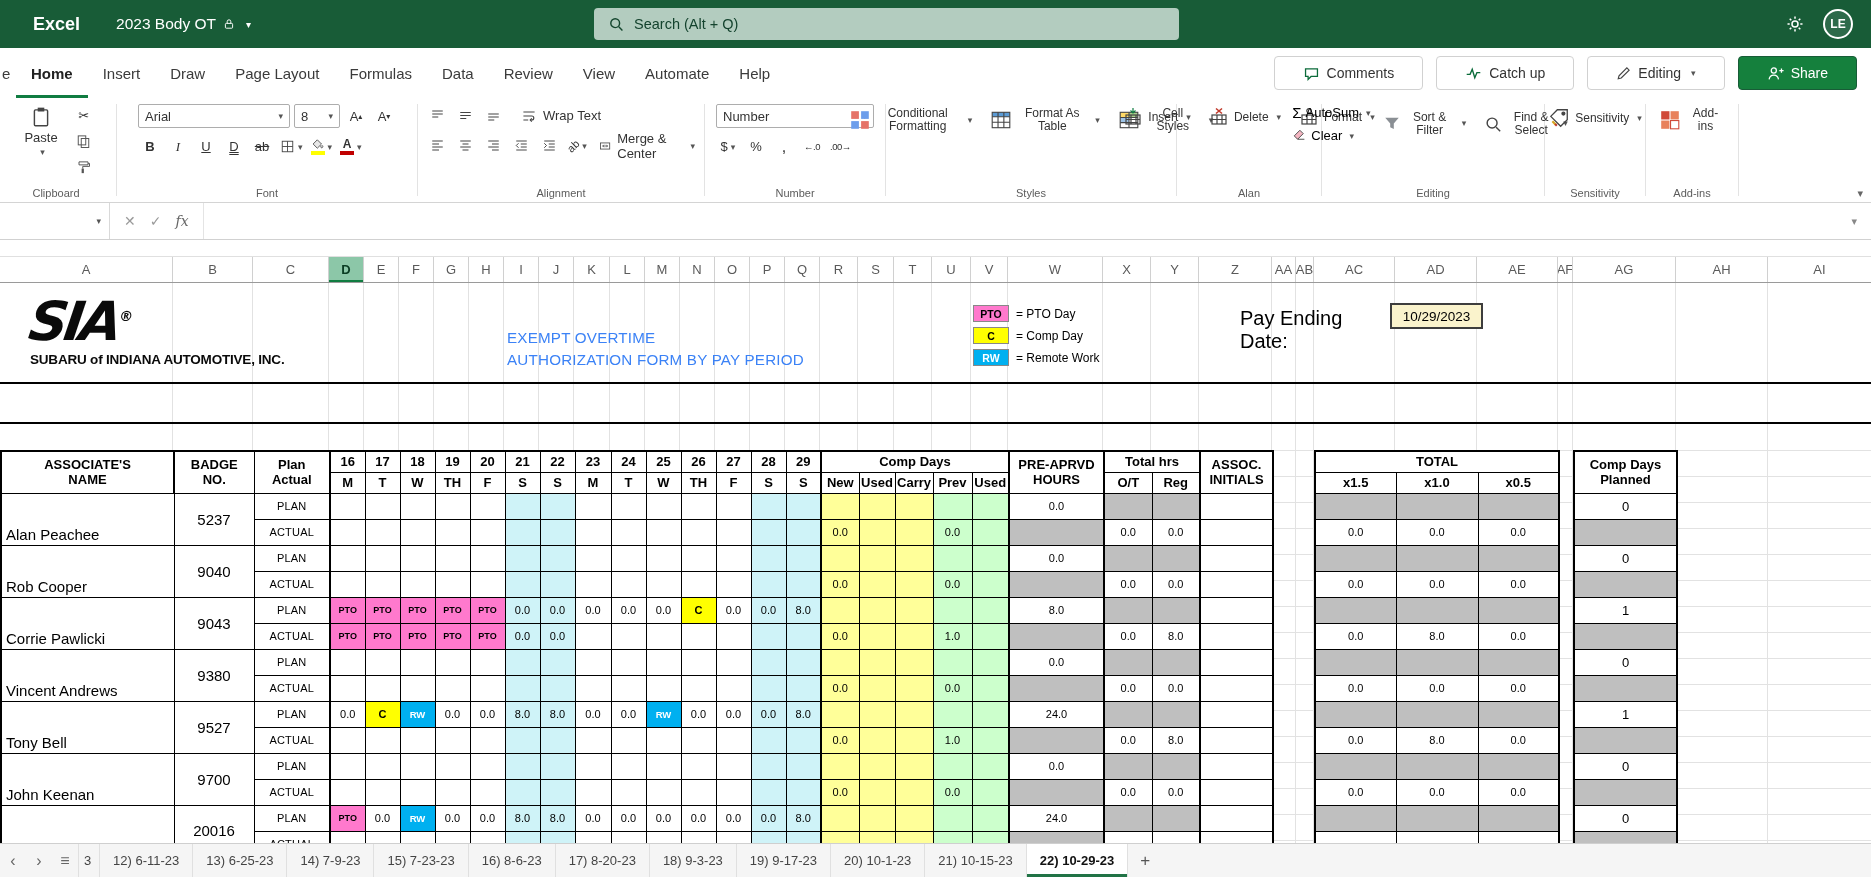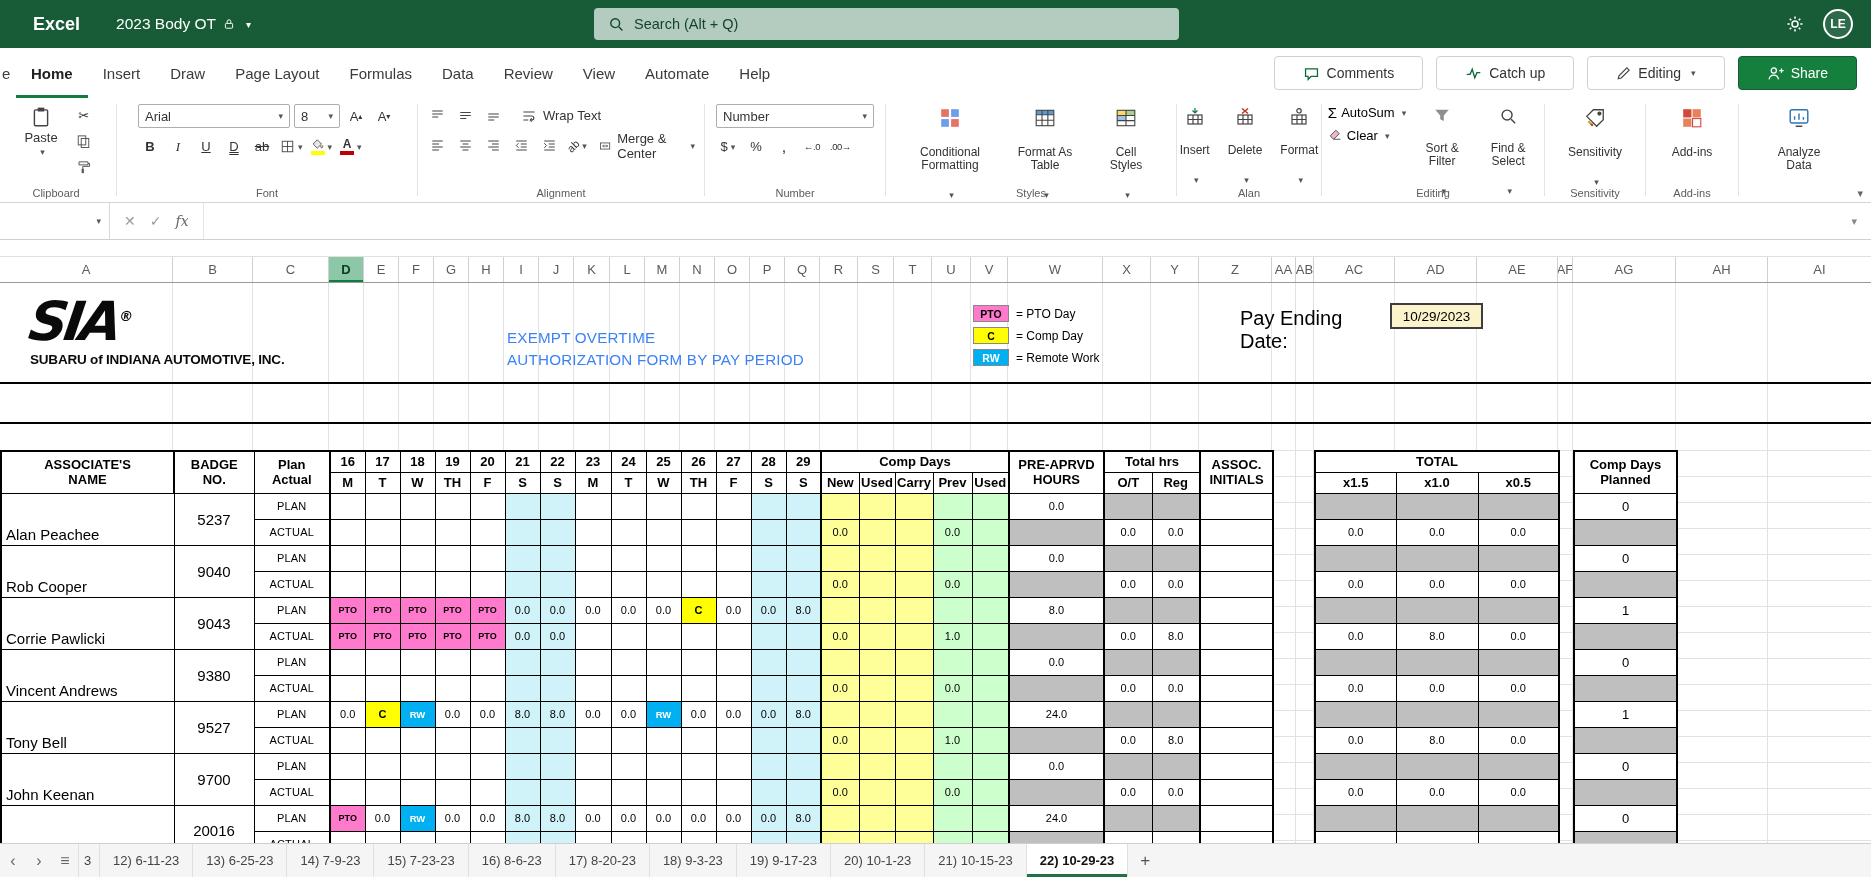--- a/index.html
+++ b/index.html
@@ -35,21 +35,21 @@
 .smallcol{display:flex;flex-direction:column;gap:3px;justify-content:center}
 .sbtn{min-width:24px;height:23px;display:flex;align-items:center;justify-content:center;font-size:13px;color:#333;border-radius:2px;padding:0 2px}
 .sbtn.b{font-weight:bold}.sbtn.i{font-style:italic;font-family:"Liberation Serif",serif}
 .sbtn.u{text-decoration:underline}.sbtn.du{text-decoration:underline double}
 .sbtn.st{text-decoration:line-through}
 .rows2{display:flex;flex-direction:column;gap:7px}
 .rowline{display:flex;align-items:center;gap:4px}
 .combo{height:24px;border:1px solid #adadad;border-radius:2px;background:#fff;display:flex;align-items:center;justify-content:space-between;padding:0 6px;font-size:13px;color:#333}
 .colorbtn{display:flex;flex-direction:column;align-items:center;justify-content:center;height:23px}
 .cbar{width:14px;height:4px;margin-top:1px}
-.vbtn{display:flex;flex-direction:column;align-items:center;gap:17px;font-size:12px;line-height:13px;color:#333;text-align:center;padding:3px 6px}
+.vbtn{display:flex;align-items:center;gap:5px;font-size:12px;line-height:13px;color:#333;text-align:center;padding:3px 6px}
 .ribbon-collapse{position:absolute;right:8px;bottom:2px;font-size:11px;color:#666}
 .sigma{font-size:15px}
 .tinytxt{font-size:9.5px;letter-spacing:-0.5px}
 .rot45{display:inline-block;transform:rotate(-45deg);font-size:11px}
 
 
 .fbar{position:absolute;top:203px;left:0;width:1871px;height:37px;background:#fff;border-bottom:1px solid #d1d1d1;display:flex;align-items:center;z-index:17}
 .namebox{width:110px;height:100%;border-right:1px solid #d9d9d9;display:flex;align-items:center;justify-content:flex-end;padding:0 8px;color:#777;font-size:11px}
 .fbtns{display:flex;align-items:center;gap:14px;padding:0 14px;color:#9a9a9a;font-size:14px;border-right:1px solid #e4e4e4;height:100%}
 .fx{font-family:"DejaVu Serif",serif;font-style:italic;color:#666}
@@ -529,32 +529,20 @@
             <rect x="2" y="10.5" width="7.5" height="7.5" fill="#e8825c"></rect>
             <rect x="10.5" y="10.5" width="7.5" height="7.5" fill="#fff" stroke="#d04a3a"></rect>
           </svg>
         </span>
       <span>Add-ins</span>
     </div>
     <div class="rlabel">Add-ins</div>
   </div>
   <div class="rsep"></div>
 
-  <div class="rgroup" style="width:112px">
-    <div class="vbtn">
-      <span>
-          <svg width="22" height="22" viewBox="0 0 20 20" fill="none" stroke="#2e75b6" stroke-width="1.3">
-            <rect x="2" y="2.5" width="16" height="12" rx="1.5"></rect>
-            <path d="M6 11.5V8.5M10 11.5V6M14 11.5V9"></path>
-            <path d="M7 17.5h6" stroke="#444"></path>
-          </svg>
-        </span>
-      <span style="width:70px">Analyze Data</span>
-    </div>
-  </div>
 
   <div class="ribbon-collapse">▾</div>
 </div>
 
 <div class="fbar">
   <div class="namebox">
       <span class="chev">▾</span>
     </div>
   <div class="fbtns">
     <span>✕</span>

